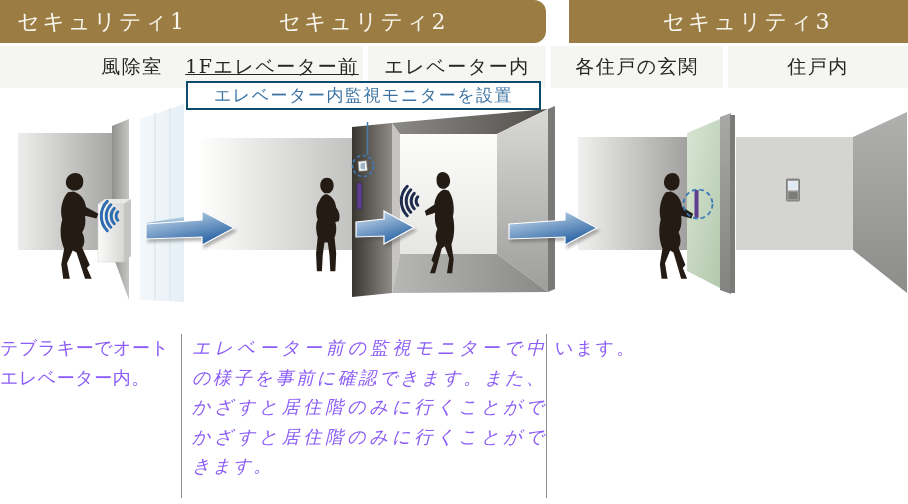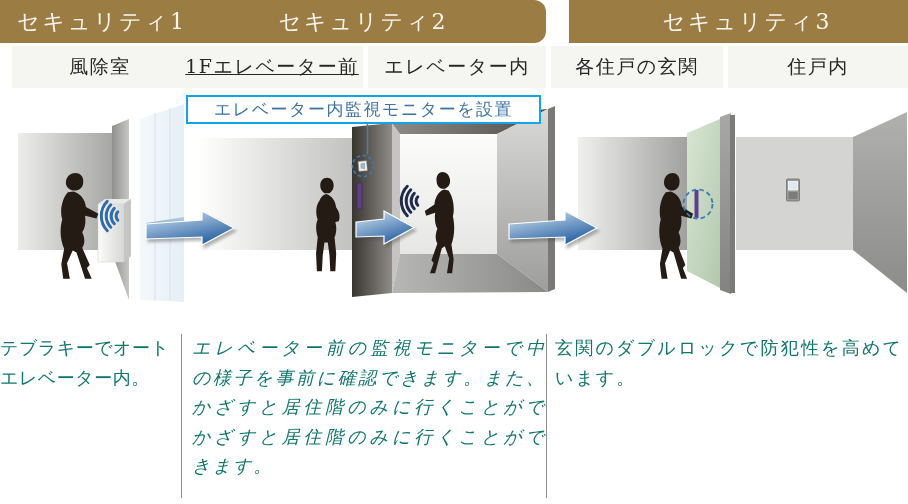--- a/index.html
+++ b/index.html
@@ -12,26 +12,26 @@
     position:absolute;top:0;height:43px;background:#9b7d43;color:#f8f5ee;
     font-size:22px;letter-spacing:3px;display:flex;align-items:center;justify-content:center;
     z-index:2;
   }
   .sub-label{
     position:absolute;top:46px;height:42px;background:#f5f5f2;color:#262626;
     font-size:19px;letter-spacing:1.5px;display:flex;align-items:center;justify-content:center;
     z-index:2;
   }
   .callout{
-    position:absolute;left:186px;top:95px;width:351px;height:25px;background:#ffffff;
-    border:2px solid #0ea5e9;color:#3c73a3;font-size:17px;letter-spacing:1.5px;
+    position:absolute;left:186px;top:81px;width:351px;height:25px;background:#ffffff;
+    border:2px solid #0c4a6e;color:#3c73a3;font-size:17px;letter-spacing:1.5px;
     display:flex;align-items:center;justify-content:center;z-index:3;white-space:nowrap;
   }
   .divider{position:absolute;top:334px;width:1px;height:164px;background:#8f8f8f;z-index:2;}
-  .desc{position:absolute;top:333px;color:#0f766e;font-size:18px;line-height:29.5px;z-index:2;}
+  .desc{position:absolute;top:333px;color:#8b5cf6;font-size:18px;line-height:29.5px;z-index:2;}
   .desc .jline{letter-spacing:2px;text-align:justify;text-align-last:justify;}
   .desc .jline.end{text-align-last:left;}
   .desc.c1 .line{letter-spacing:0.5px;}
   .arrow-shadow{filter:drop-shadow(2px 3px 1.5px rgba(70,70,70,0.40));}
 </style>
 </head>
 <body>
 
 <div class="stage">
 
@@ -195,21 +195,21 @@
   <div class="gold-header" style="left:0;width:204px;">
     <span>セキュリティ1</span>
   </div>
   <div class="gold-header" style="left:181px;width:365px;border-radius:12px;">
     <span>セキュリティ2</span>
   </div>
   <div class="gold-header" style="left:569px;width:357px;">
     <span>セキュリティ3</span>
   </div>
 
-  <div class="sub-label" style="left:12px;width:176px;">風除室</div>
+  <div class="sub-label" style="left:0;width:176px;padding-left:44px;">風除室</div>
   <div class="sub-label" style="left:181px;width:182px;text-decoration:underline;">1Fエレベーター前</div>
   <div class="sub-label" style="left:368px;width:178px;">エレベーター内</div>
   <div class="sub-label" style="left:551px;width:172px;">各住戸の玄関</div>
   <div class="sub-label" style="left:728px;width:180px;">住戸内</div>
 
   <div class="callout">エレベーター内監視モニターを設置</div>
 
   <div class="divider" style="left:181px;"></div>
   <div class="divider" style="left:546px;"></div>
 
@@ -218,17 +218,16 @@
     <div class="line">エレベーター内。</div>
   </div>
   <div class="desc c2" style="left:192px;width:354px;font-style:italic;">
     <div class="jline">エレベーター前の監視モニターで中</div>
     <div class="jline">の様子を事前に確認できます。また、</div>
     <div class="jline">かざすと居住階のみに行くことがで</div>
     <div class="jline">かざすと居住階のみに行くことがで</div>
     <div class="jline end">きます。</div>
   </div>
   <div class="desc c3" style="left:555px;width:348px;">
-    <div class="jline">玄関のダブルロックで防犯性を高めて</div>
     <div class="jline end">います。</div>
   </div>
 
 </div>
 
 </body></html>

